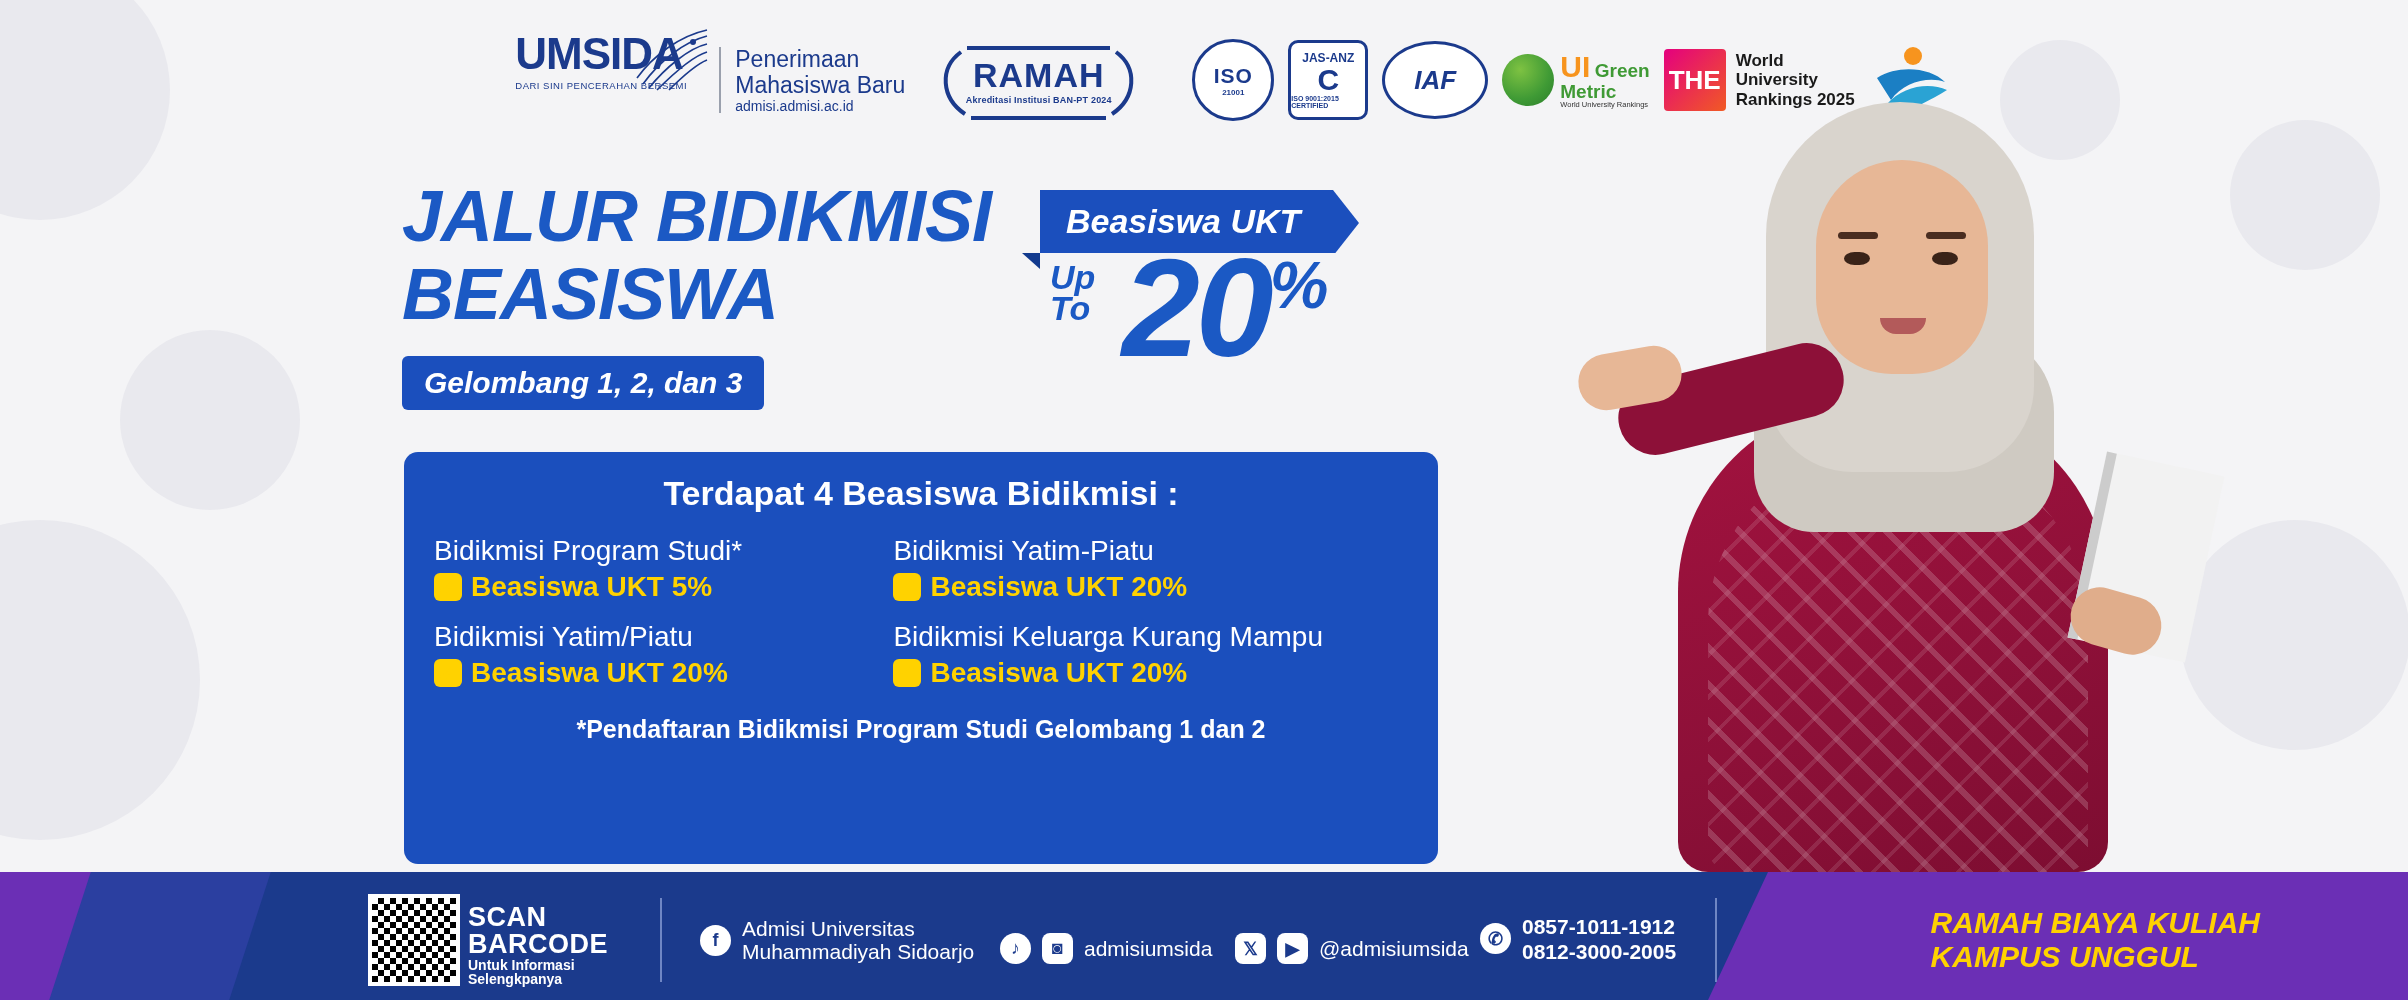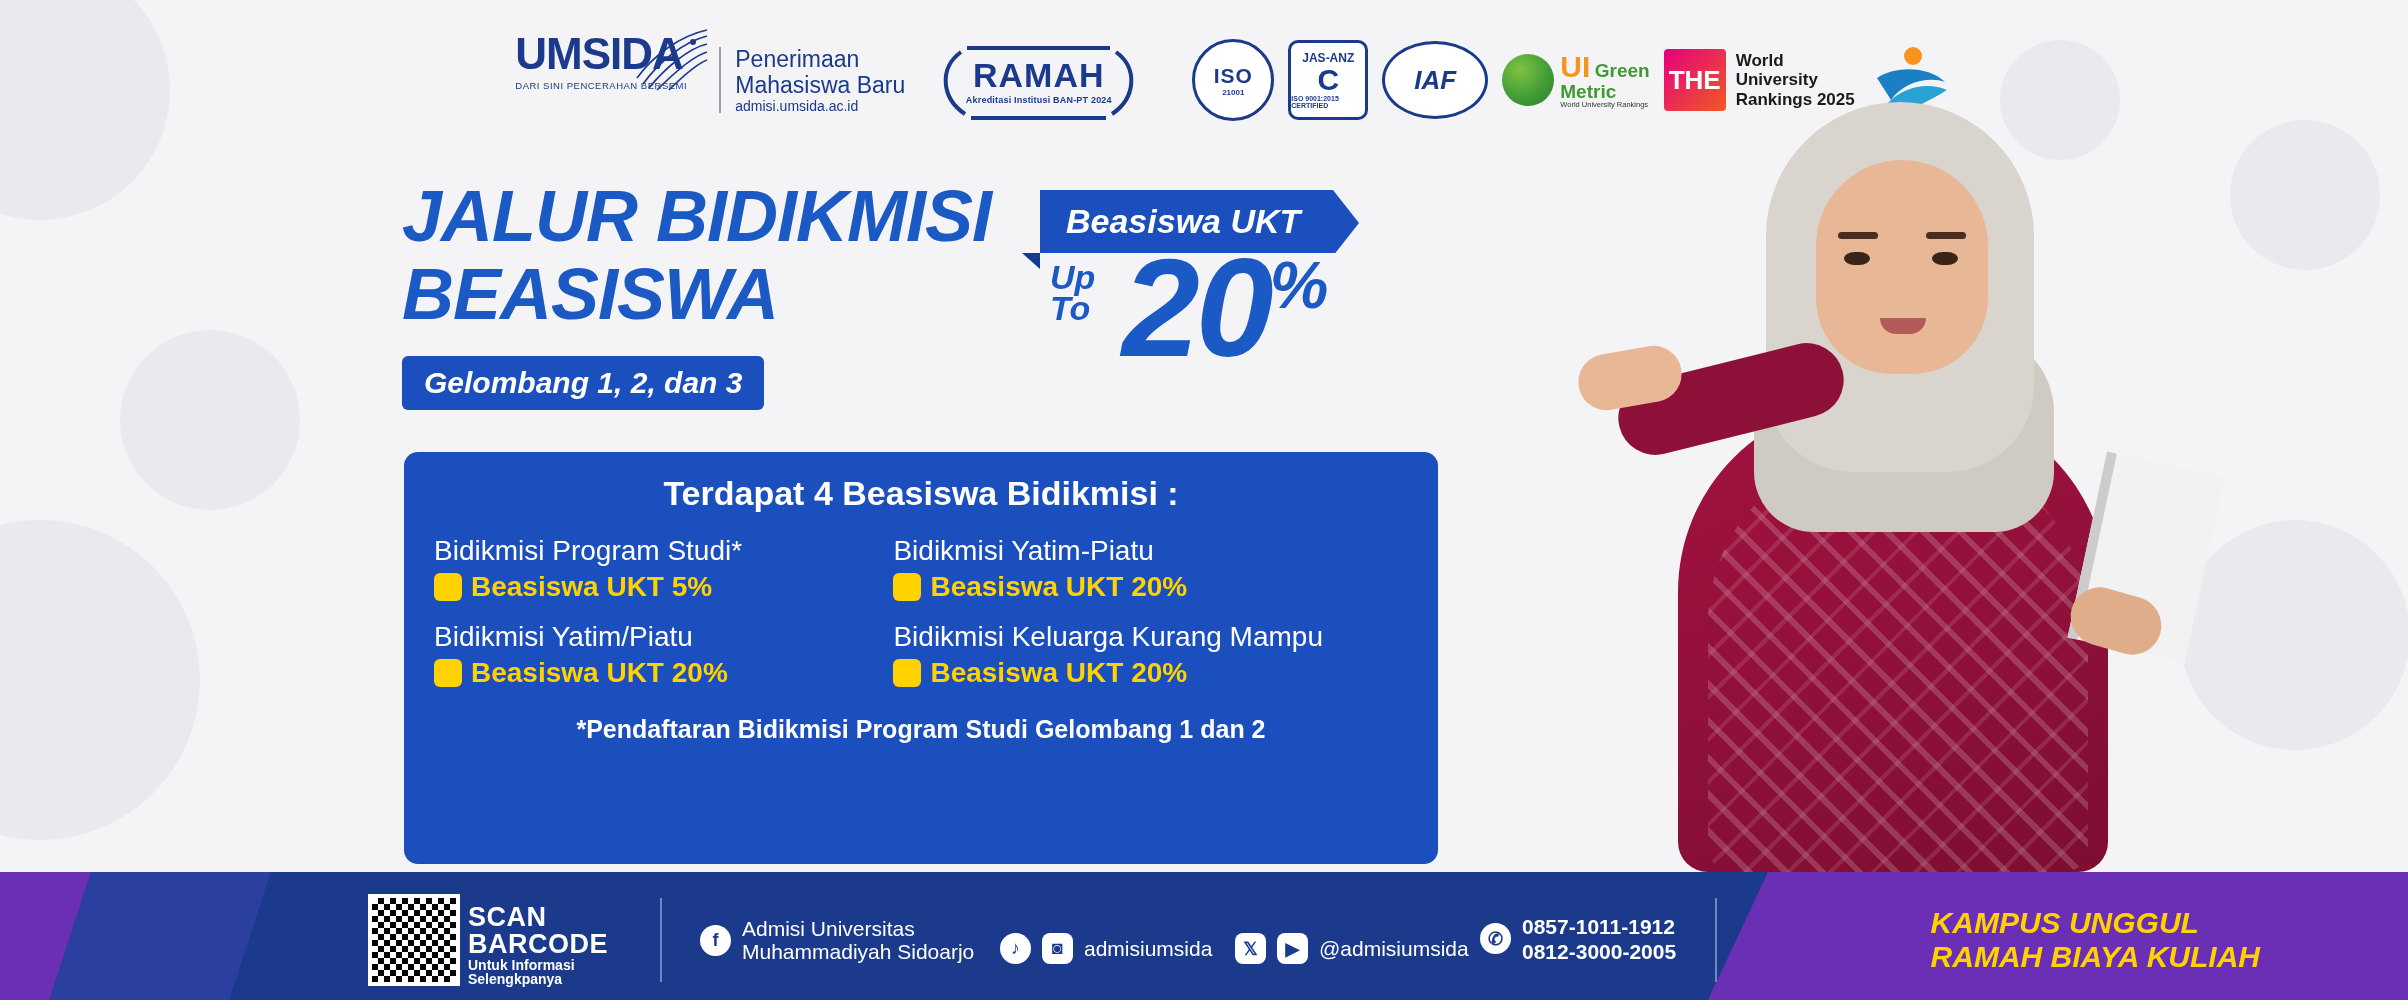--- a/index.html
+++ b/index.html
@@ -265,21 +265,21 @@
               <path d="M24 64 C40 48 60 30 74 26"></path>
               <path d="M36 64 C48 52 64 38 74 34"></path>
             </g>
             <circle cx="60" cy="16" r="3" fill="#1b3a8c"></circle>
           </svg>
         </div>
         <div class="vdiv"></div>
         <div class="pmb">
           <div class="pmb-l1">Penerimaan</div>
           <div class="pmb-l1">Mahasiswa Baru</div>
-          <div class="pmb-l2">admisi.umsida.ac.id</div>
+          <div class="pmb-l2">admisi.admisi.ac.id</div>
         </div>
       </div>
 
       <div class="unggul-badge">
         <svg viewBox="0 0 215 92" style="position:absolute;inset:0;width:100%;height:100%">
           <path d="M30 18 C8 34 10 64 34 80" stroke="#1b3a8c" stroke-width="4" fill="none"></path>
           <path d="M185 18 C207 34 205 64 181 80" stroke="#1b3a8c" stroke-width="4" fill="none"></path>
           <path d="M36 14 L179 14" stroke="#1b3a8c" stroke-width="4"></path>
           <path d="M40 84 L175 84" stroke="#1b3a8c" stroke-width="4"></path>
         </svg>
@@ -451,18 +451,18 @@
       <span class="ico">✆</span>
       <span class="phone">
         <span>0857-1011-1912</span><br>
         <span>0812-3000-2005</span>
       </span>
     </div>
 
     <div class="sep-v" style="left: 1715px;"></div>
 
     <div class="tagline">
+      <div>RAMAH BIAYA KULIAH</div>
       <div>KAMPUS UNGGUL</div>
-      <div>RAMAH BIAYA KULIAH</div>
     </div>
   </div>
 
 </div>
 
 </body></html>

